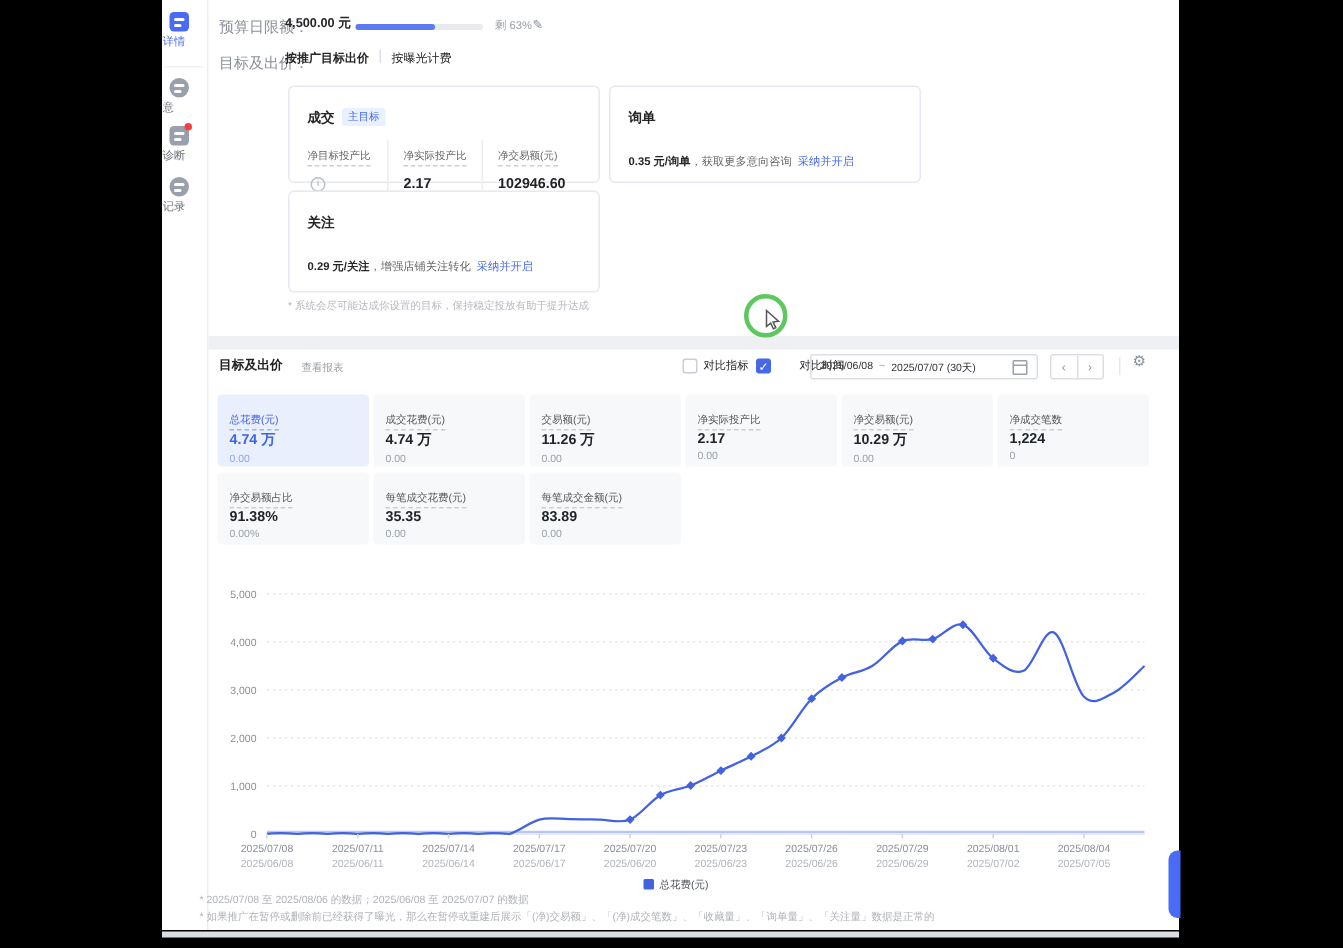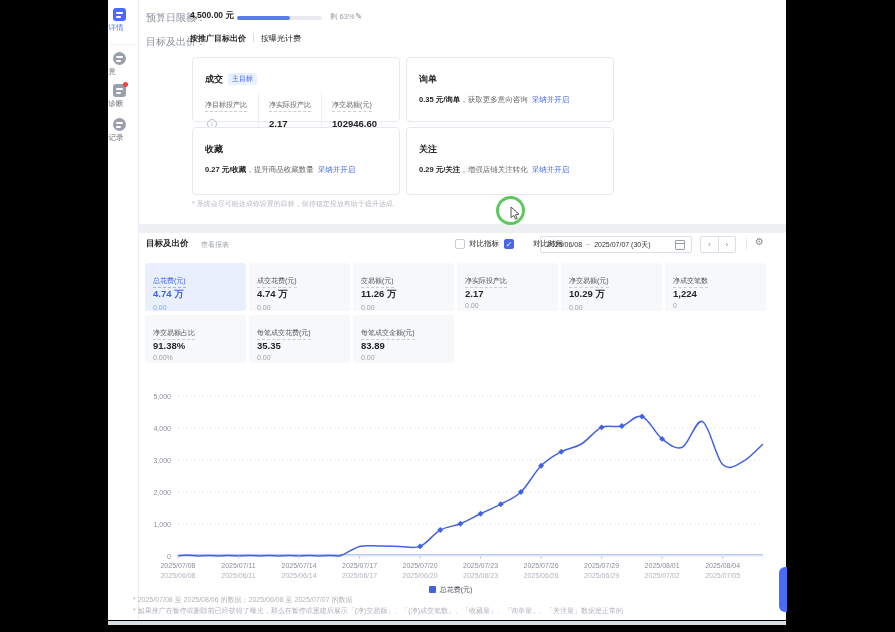--- a/index.html
+++ b/index.html
@@ -37,21 +37,21 @@
   #goal-grid{position:absolute;left:84px;top:57px;width:422px;display:grid;grid-template-columns:208px 208px;grid-template-rows:65px 68px;gap:5px 6px;}
   .goal-card{border:1px solid #e7e9f0;border-radius:4px;background:#fff;padding:10px 12px;box-sizing:border-box;position:relative;}
   .goal-title{font-size:9px;font-weight:bold;color:#262626;display:inline-block;}
   .goal-badge{display:inline-block;margin-left:5px;font-size:7px;color:#4668e8;background:#e9f0ff;border-radius:2px;padding:1px 4px;vertical-align:1px;}
   .gm-row{display:flex;margin-top:7px;}
   .gm{padding-right:10px;}
   .gm + .gm{border-left:1px solid #ededf1;padding-left:10px;}
   .gm-label{font-size:7px;color:#666;border-bottom:1px dashed #c9ced6;padding-bottom:1px;display:inline-block;white-space:nowrap;}
   .gm-info{display:inline-block;width:8px;height:8px;line-height:8px;border:1px solid #b9bec7;border-radius:50%;font-size:6px;color:#9aa0a8;text-align:center;margin-left:2px;vertical-align:0;}
   .gm-value{font-size:9.5px;font-weight:bold;color:#222;margin-top:6px;white-space:nowrap;}
-  .suggest-line{margin-top:9px;font-size:7.5px;color:#666;}
+  .suggest-line{margin-top:17px;font-size:7.5px;color:#666;}
   .suggest-bold{font-weight:bold;color:#262626;}
   .suggest-link{color:#4668e8;margin-left:4px;cursor:default;}
   #goal-footnote{position:absolute;left:84px;top:199px;font-size:7px;color:#b6b9c0;}
 
   
   #band{position:absolute;left:31px;top:224px;width:647px;height:9px;background:#eef0f4;}
 
   
   #trends-title{position:absolute;left:38px;top:238px;font-size:8.5px;font-weight:bold;color:#222;}
   #report-link{position:absolute;left:93px;top:240px;font-size:7px;color:#9aa0a8;cursor:default;}
@@ -145,21 +145,20 @@
         <span class="bid-tab">按曝光计费</span>
       </div>
 
     <div id="goal-grid">
         <div class="goal-card"><span class="goal-title">成交</span><span class="goal-badge">主目标</span><div class="gm-row">
             <div class="gm"><span class="gm-label">净目标投产比</span><span class="gm-info">i</span><div class="gm-value">2.45 <span class="pencil">✎</span></div></div>
             <div class="gm"><span class="gm-label">净实际投产比</span><div class="gm-value">2.17</div></div>
             <div class="gm"><span class="gm-label">净交易额(元)</span><div class="gm-value">102946.60</div></div>
           </div></div>
         <div class="goal-card"><span class="goal-title">询单</span><div class="suggest-line"><span class="suggest-bold">0.35 元/询单</span><span>，获取更多意向咨询</span><span class="suggest-link">采纳并开启</span></div></div>
-        <div class="goal-card"><span class="goal-title">收藏</span><div class="suggest-line"><span class="suggest-bold">0.27 元/收藏</span><span>，提升商品收藏数量</span><span class="suggest-link">采纳并开启</span></div></div>
         <div class="goal-card"><span class="goal-title">关注</span><div class="suggest-line"><span class="suggest-bold">0.29 元/关注</span><span>，增强店铺关注转化</span><span class="suggest-link">采纳并开启</span></div></div>
       </div>
     <div id="goal-footnote" class="">* 系统会尽可能达成你设置的目标，保持稳定投放有助于提升达成</div>
 
     <div id="band"></div>
 
     <div id="trends-title">目标及出价</div>
     <div id="report-link">查看报表</div>
 
     <div class="chk" style="left:347px;top:239px;" id="chk-metric"></div>

